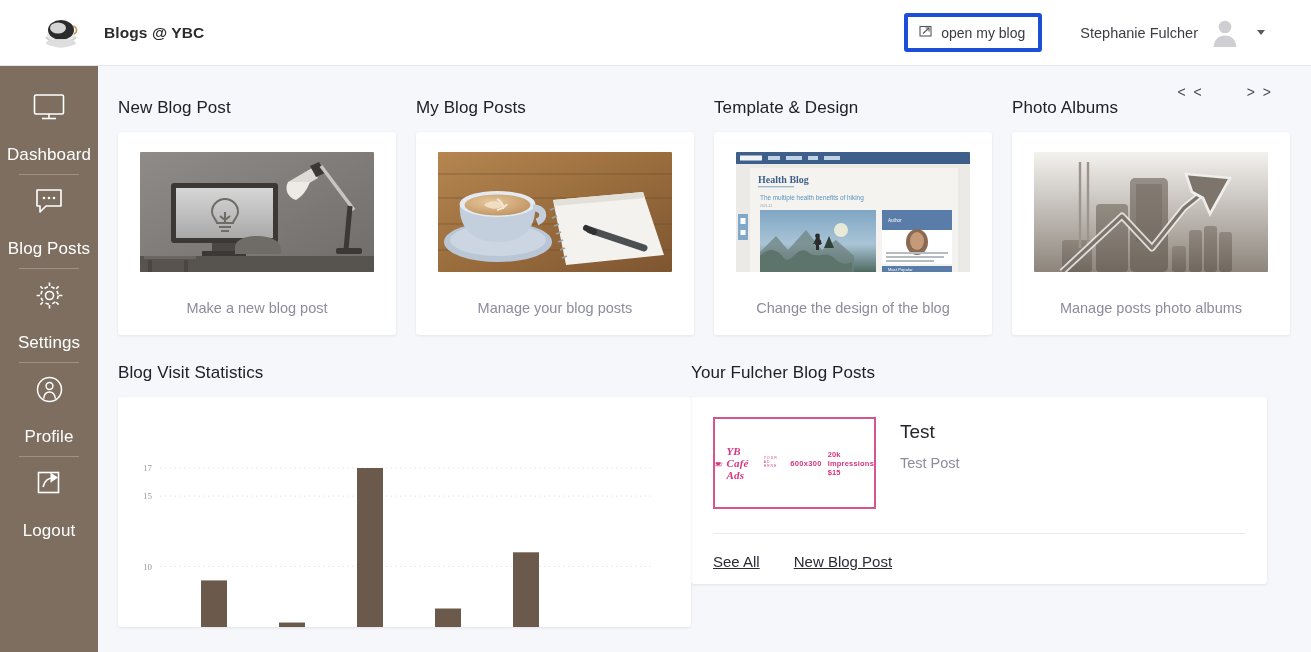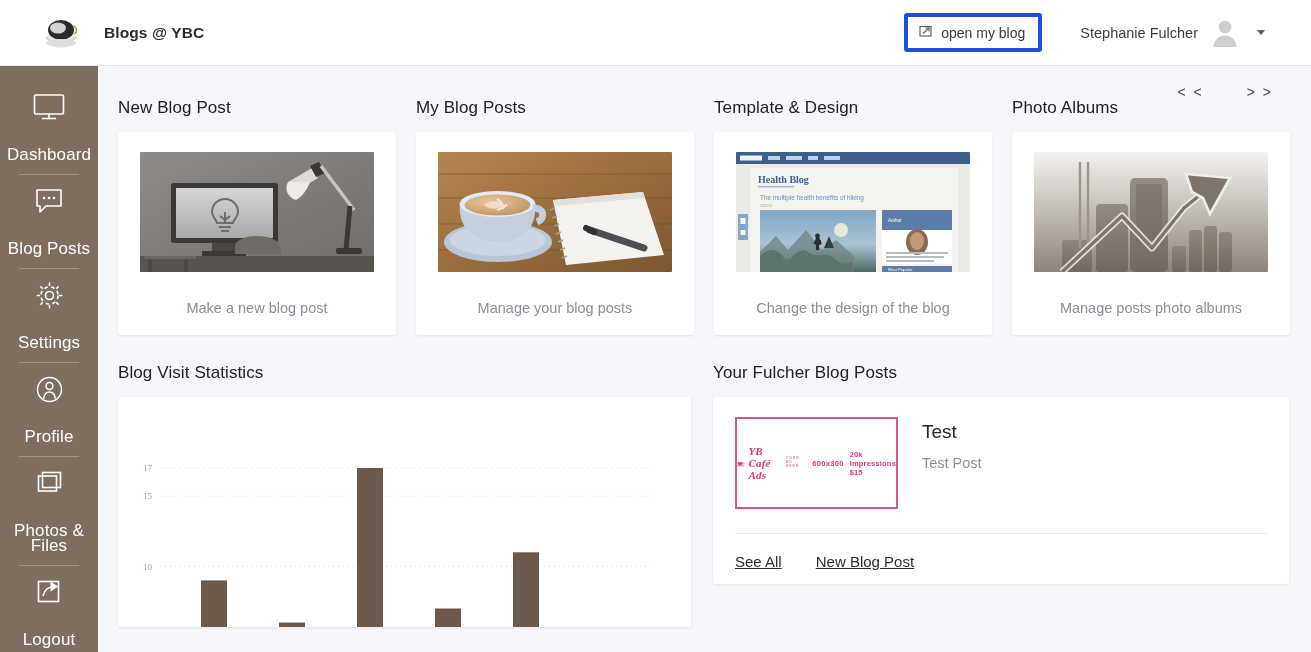--- a/index.html
+++ b/index.html
@@ -114,21 +114,21 @@
     border-radius: 1px;
   }
   .thumb svg { display: block; }
   .tile-caption {
     margin-top: 28px; font-size: 14.5px; color: #8c8c9c; text-align: center;
   }
 
   
   .bottom {
     position: absolute; left: 20px; top: 297px;
-    display: flex; gap: 22px;
+    display: flex; 
   }
   .panel-title {
     font-size: 17px; color: #20202a; margin-bottom: 14px; letter-spacing: .1px;
   }
   .chart-panel { width: 573px; }
   .chart-card {
     background: #fff; border-radius: 3px;
     box-shadow: 0 1px 3px rgba(30,30,50,.09);
     height: 230px; position: relative; overflow: hidden;
   }
@@ -255,29 +255,20 @@
     <span class="nav-ico">
       <svg width="29" height="29" viewBox="0 0 29 29">
         <circle cx="14.5" cy="14.5" r="12" fill="none" stroke="#fff" stroke-width="1.5"></circle>
         <circle cx="14.5" cy="11" r="3.4" fill="none" stroke="#fff" stroke-width="1.5"></circle>
         <path d="M8.6 23.6c.6-4.4 3-6.6 5.9-6.6s5.3 2.2 5.9 6.6" fill="none" stroke="#fff" stroke-width="1.5"></path>
       </svg>
     </span>
     <span class="nav-label">Profile</span>
   </div>
 
-  <div class="nav-item">
-    <span class="nav-ico">
-      <svg width="30" height="27" viewBox="0 0 30 27">
-        <rect x="8.5" y="2.5" width="18" height="15" fill="none" stroke="#fff" stroke-width="1.6"></rect>
-        <rect x="4.5" y="6" width="18" height="15" fill="none" stroke="#fff" stroke-width="1.6"></rect>
-      </svg>
-    </span>
-    <span class="nav-label">Photos &amp; Files</span>
-  </div>
 
   <div class="nav-item">
     <span class="nav-ico">
       <svg width="30" height="28" viewBox="0 0 30 28">
         <rect x="4.5" y="3.5" width="20" height="20" fill="none" stroke="#fff" stroke-width="1.6"></rect>
         <path d="M9 18c1.5-7 7-9.5 12-9.5" fill="none" stroke="#fff" stroke-width="1.6"></path>
         <path d="M16.5 3.5 24 8.5l-7.5 5.2z" fill="#fff"></path>
       </svg>
     </span>
     <span class="nav-label">Logout</span>

